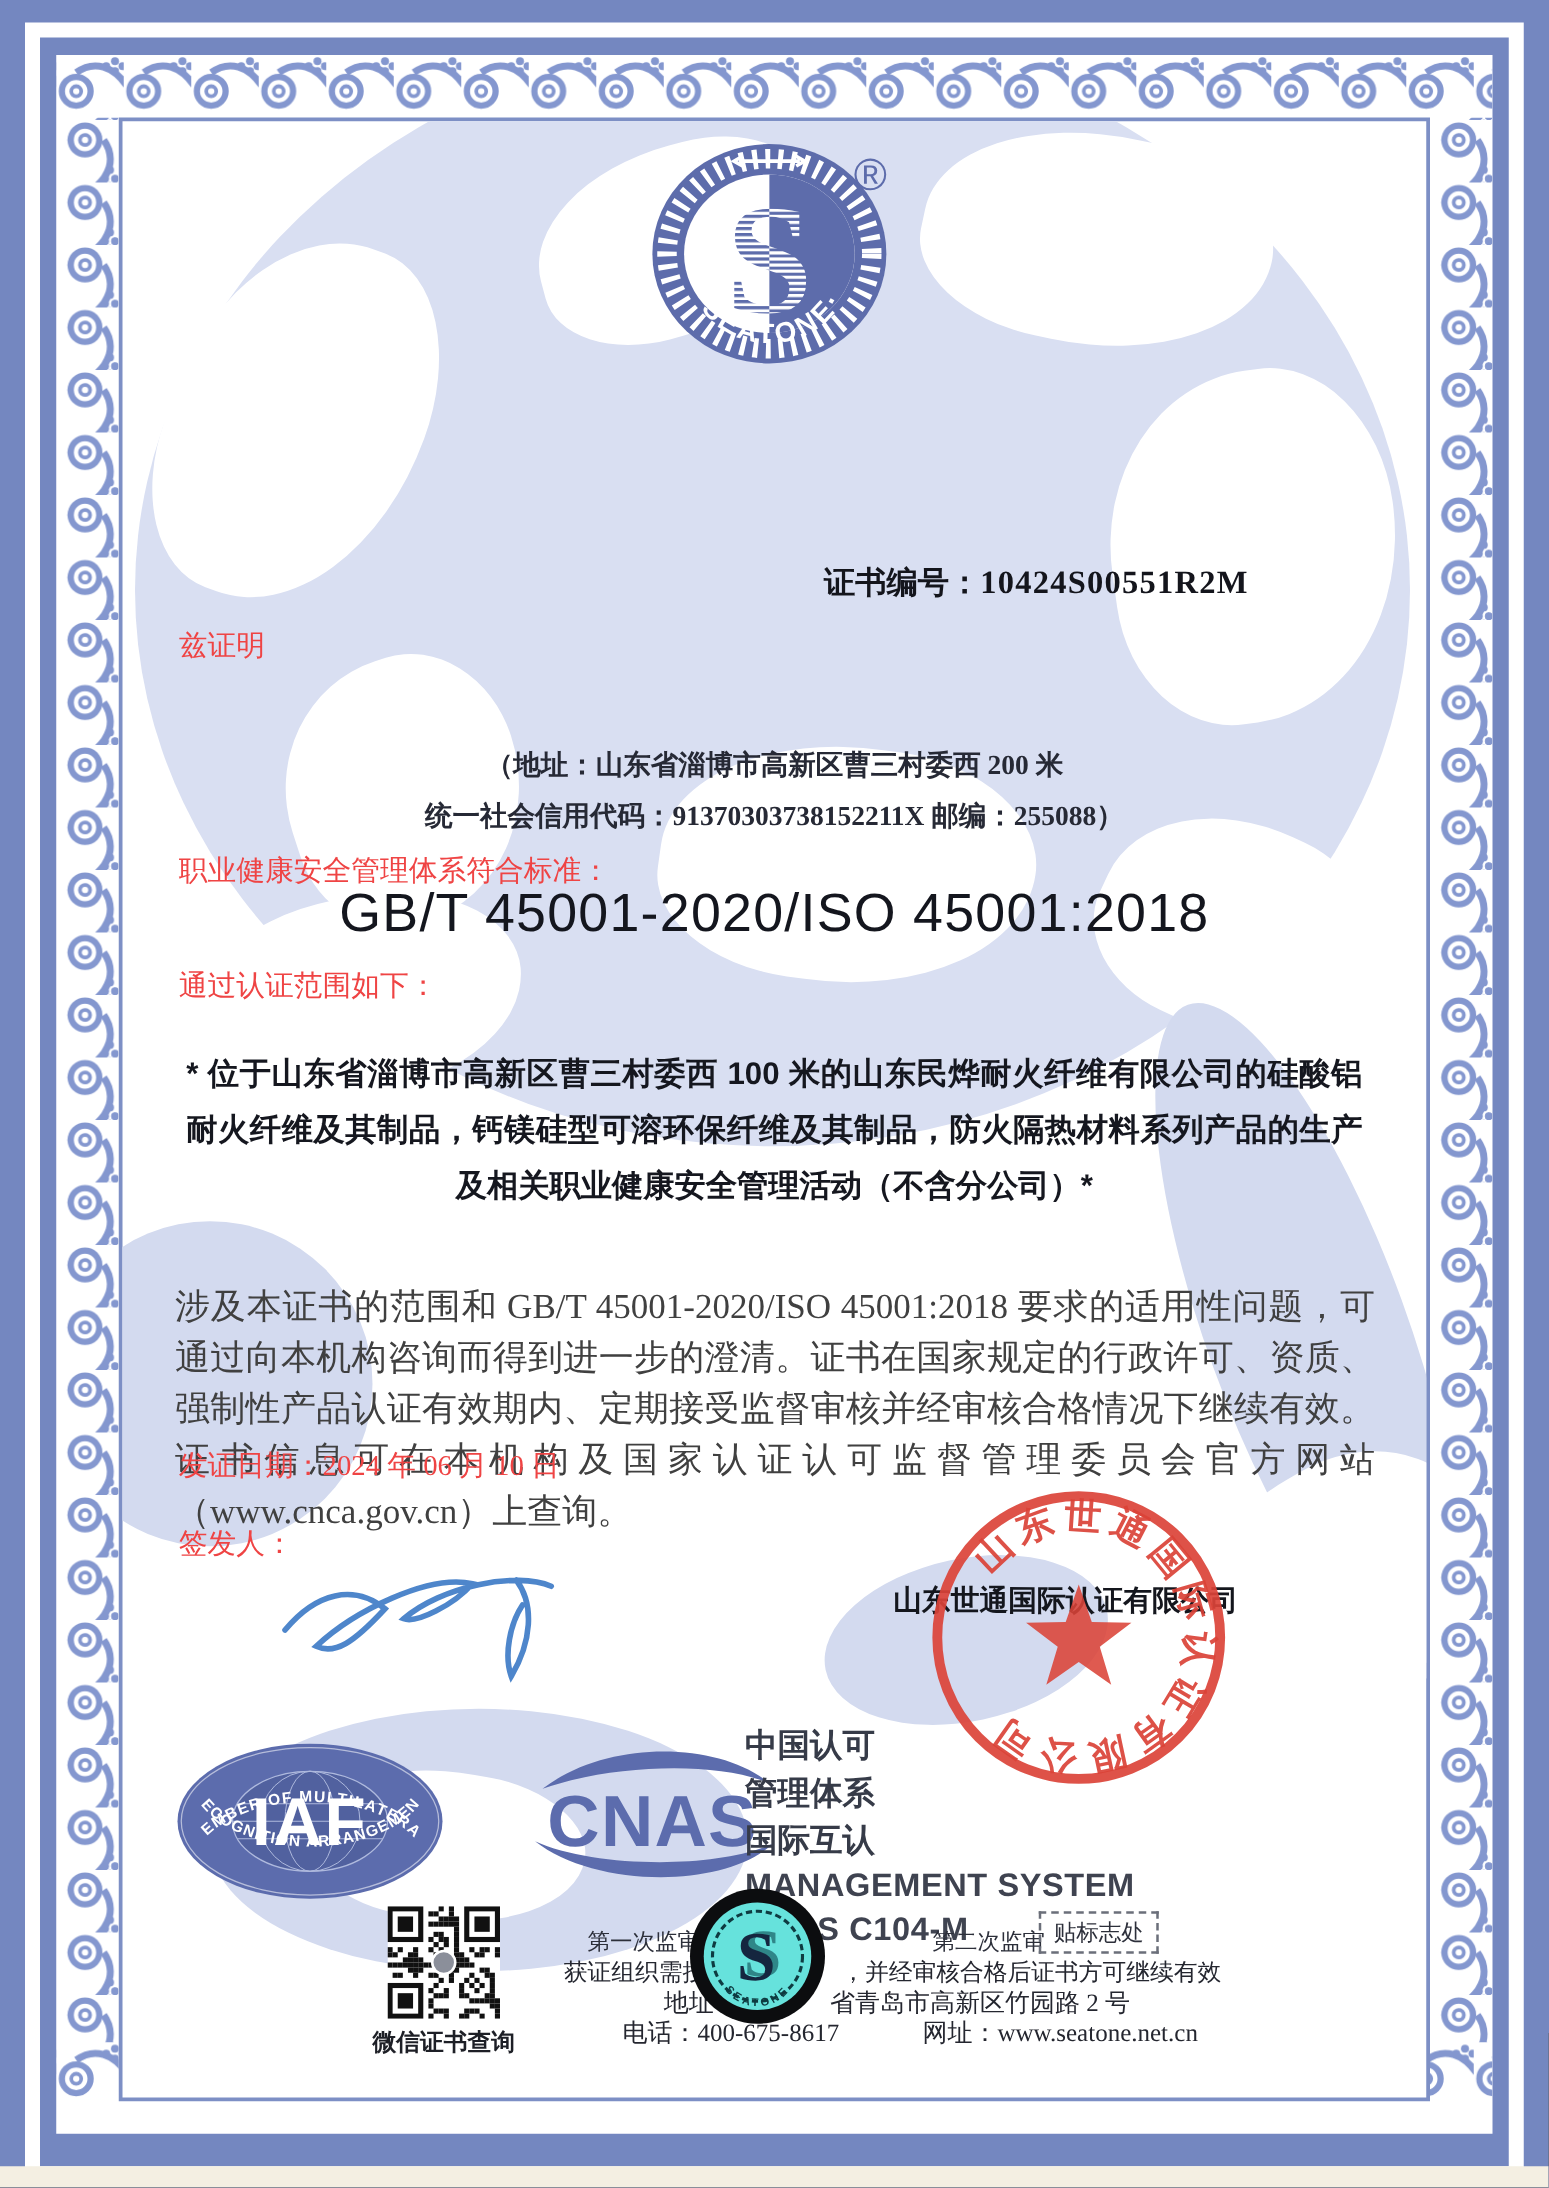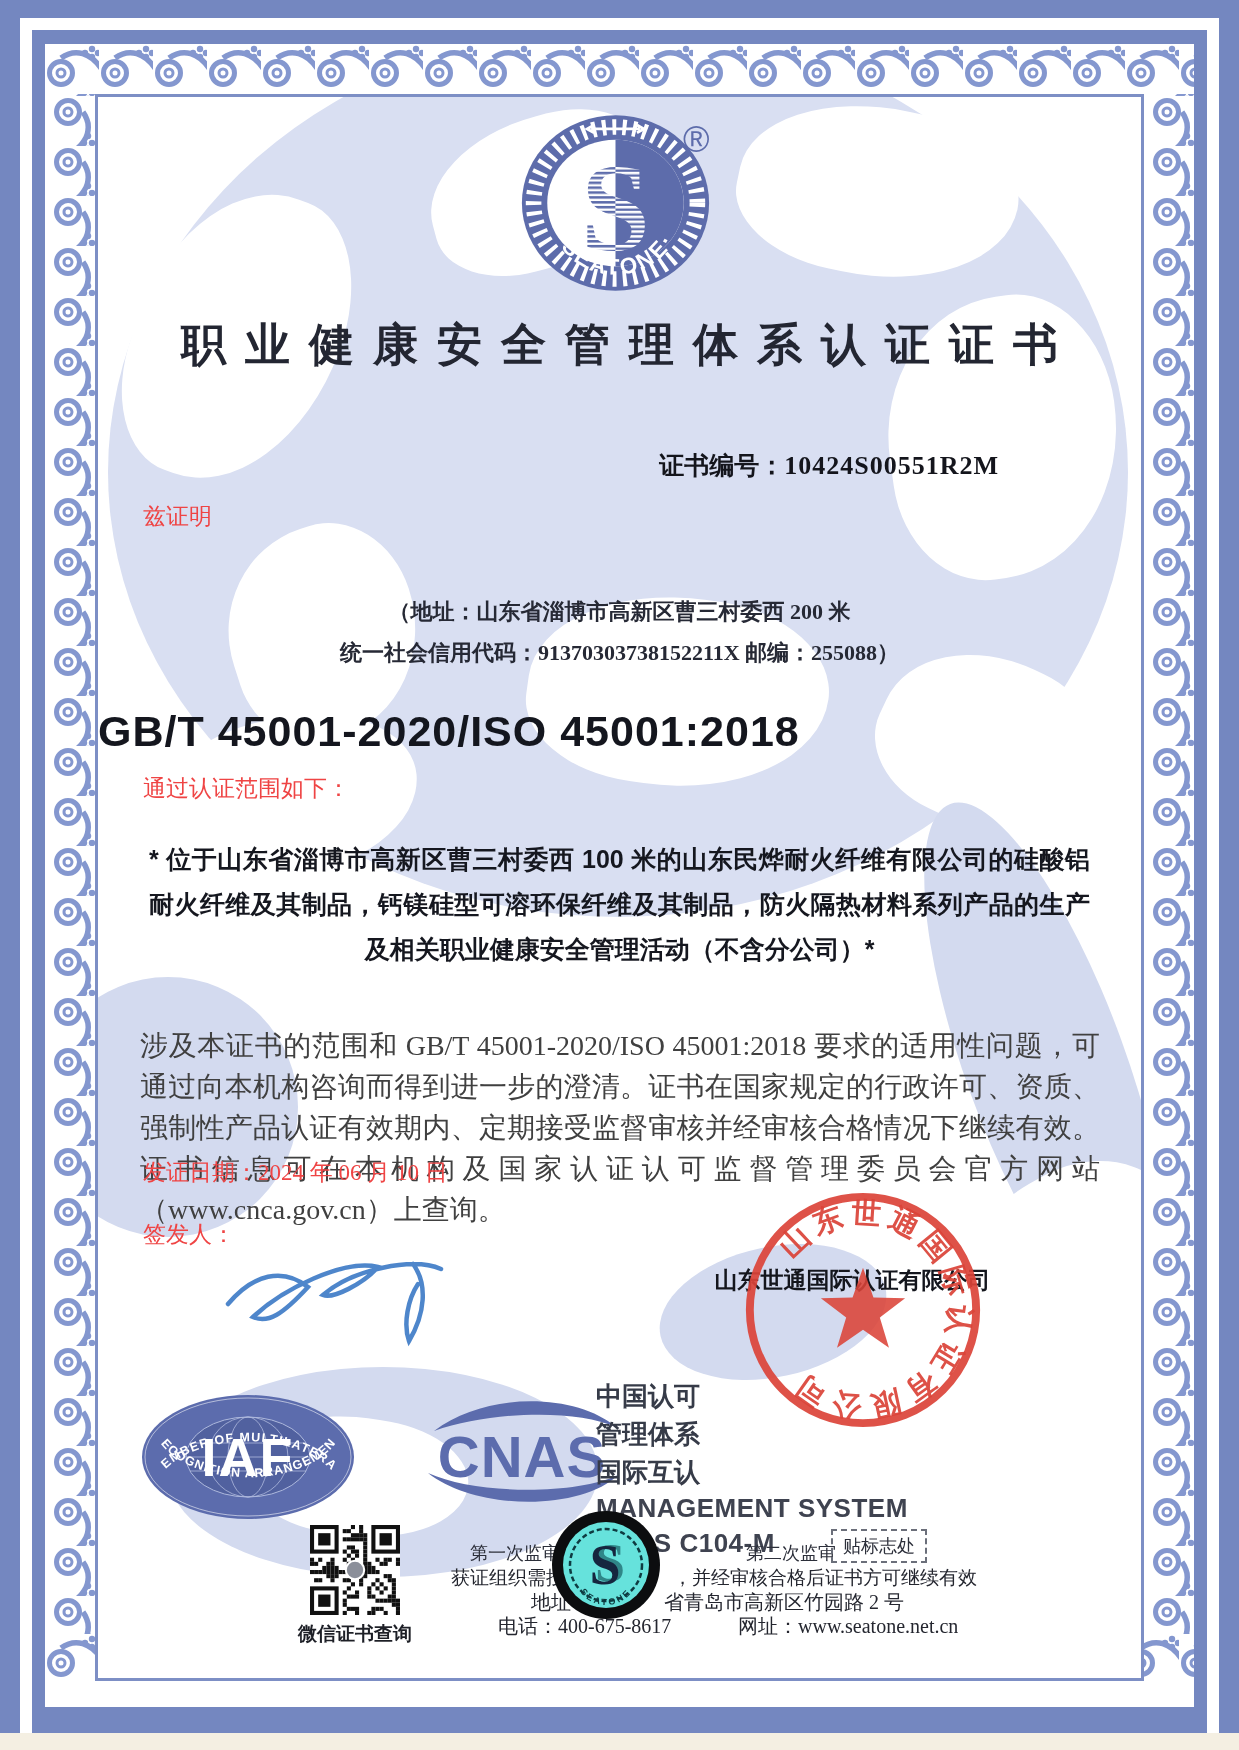--- a/index.html
+++ b/index.html
@@ -32,22 +32,22 @@
          font-weight:600;font-size:45px;letter-spacing:19px;text-indent:19px;color:#232632;}
   .certno{right:142px;top:352px;font-weight:bold;font-size:25px;color:#14151c;}
   .certno .num{font-size:26px;letter-spacing:1px;text-align:center;}
   .label{font-size:23px;color:#ef4444;}
   .intro{left:45px;top:404px;}
   .company{left:0;right:0;top:430px;text-align:center;font-family:"Liberation Sans",sans-serif;
            font-weight:700;font-size:39px;letter-spacing:4px;color:#181a24;}
   .addr{left:0;right:0;top:500px;text-align:center;font-weight:600;font-size:22px;color:#262935;}
   .credit{left:0;right:0;top:541px;text-align:center;font-weight:600;font-size:22px;color:#262935;}
   .stdlabel{left:45px;top:584px;}
-  .stdvalue{left:0;right:0;top:610px;text-align:left;font-family:"Liberation Sans",sans-serif;
-            font-weight:700;font-size:43px;letter-spacing:1px;color:#14161e;}
+  .stdvalue{left:0;right:0;top:610px;text-align:center;font-family:"Liberation Sans",sans-serif;
+            font-weight:400;font-size:43px;letter-spacing:1px;color:#14161e;}
   .scopelabel{left:45px;top:676px;}
   .scope{left:51px;width:941px;top:740px;font-family:"Liberation Sans",sans-serif;font-weight:600;
          font-size:25px;line-height:45px;color:#15171f;text-align:justify;text-align-last:center;}
   .legal{left:42px;width:960px;top:928px;font-size:28px;line-height:41px;text-align:justify;color:#404040;}
   .issue{left:45px;top:1060px;}
   .valid{left:540px;top:1060px;}
   .signer{left:45px;top:1122px;}
   .signature{left:115px;top:1132px;}
   .issuerline{left:612px;top:1168px;width:285px;text-align:center;font-family:"Liberation Sans",sans-serif;
               font-weight:600;font-size:23px;color:#14161d;z-index:3;}
@@ -161,30 +161,30 @@
           <path d="M78,12 l-7,4 7,4 M122,12 l7,4 -7,4 M75,16 h50" stroke="#ffffff" stroke-width="3" fill="none"></path>
           <text x="100" y="140" font-size="128" font-weight="bold" font-family="Liberation Serif, serif" text-anchor="middle" fill="url(#stN)" clip-path="url(#clipL)">S</text>
           <text x="100" y="140" font-size="128" font-weight="bold" font-family="Liberation Serif, serif" text-anchor="middle" fill="url(#stW)" clip-path="url(#clipR)">S</text>
           <text font-size="23" font-weight="bold" font-family="Liberation Sans, sans-serif" fill="#ffffff" letter-spacing="3">
             <textPath href="#logoArc" startOffset="50%" text-anchor="middle">·SEATONE·</textPath>
           </text>
         </svg>
       </div>
       <div class="regmark">®</div>
 
-      <div class="title">职业健康安全管理体系认证证书</div>
 
       <div class="certno">
         <span>证书编号：</span><span class="num">10424S00551R2M</span>
       </div>
 
       <div class="label intro">兹证明</div>
       <div class="addr">（地址：山东省淄博市高新区曹三村委西 200 米</div>
       <div class="credit">统一社会信用代码：91370303738152211X 邮编：255088）</div>
 
+      <div class="label stdlabel">职业健康安全管理体系符合标准：</div>
       <div class="stdvalue">GB/T 45001-2020/ISO 45001:2018</div>
 
       <div class="label scopelabel">通过认证范围如下：</div>
       <div class="scope">* 位于山东省淄博市高新区曹三村委西 100 米的山东民烨耐火纤维有限公司的硅酸铝耐火纤维及其制品，钙镁硅型可溶环保纤维及其制品，防火隔热材料系列产品的生产及相关职业健康安全管理活动（不含分公司）*</div>
 
       <div class="legal">涉及本证书的范围和 GB/T 45001-2020/ISO 45001:2018 要求的适用性问题，可通过向本机构咨询而得到进一步的澄清。证书在国家规定的行政许可、资质、强制性产品认证有效期内、定期接受监督审核并经审核合格情况下继续有效。证书信息可在本机构及国家认证认可监督管理委员会官方网站（www.cnca.gov.cn）上查询。</div>
 
       <div class="label issue">
         <span>发证日期：</span><span>2024 年 06 月 10 日</span>
       </div>

